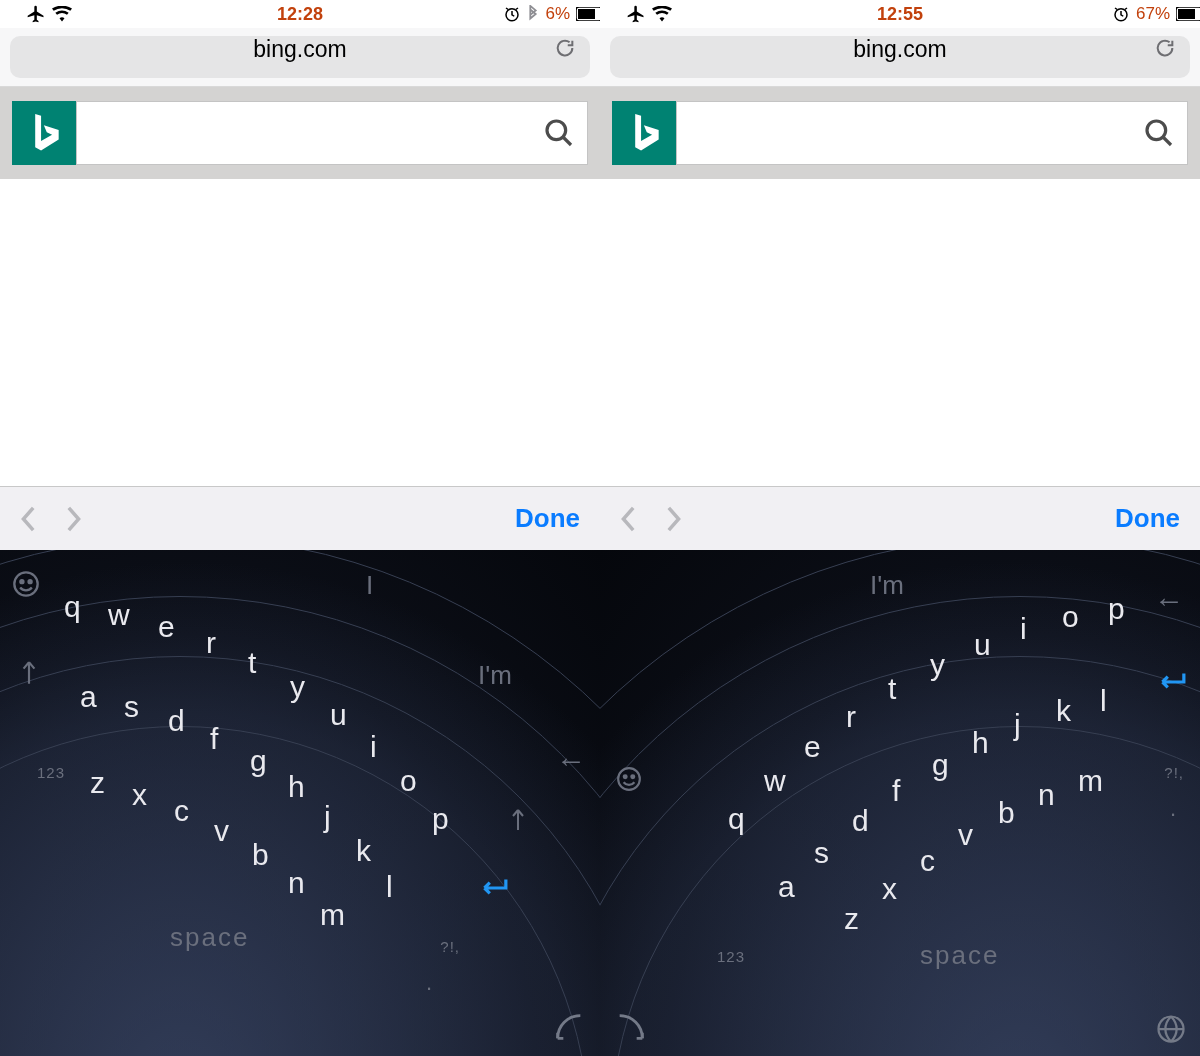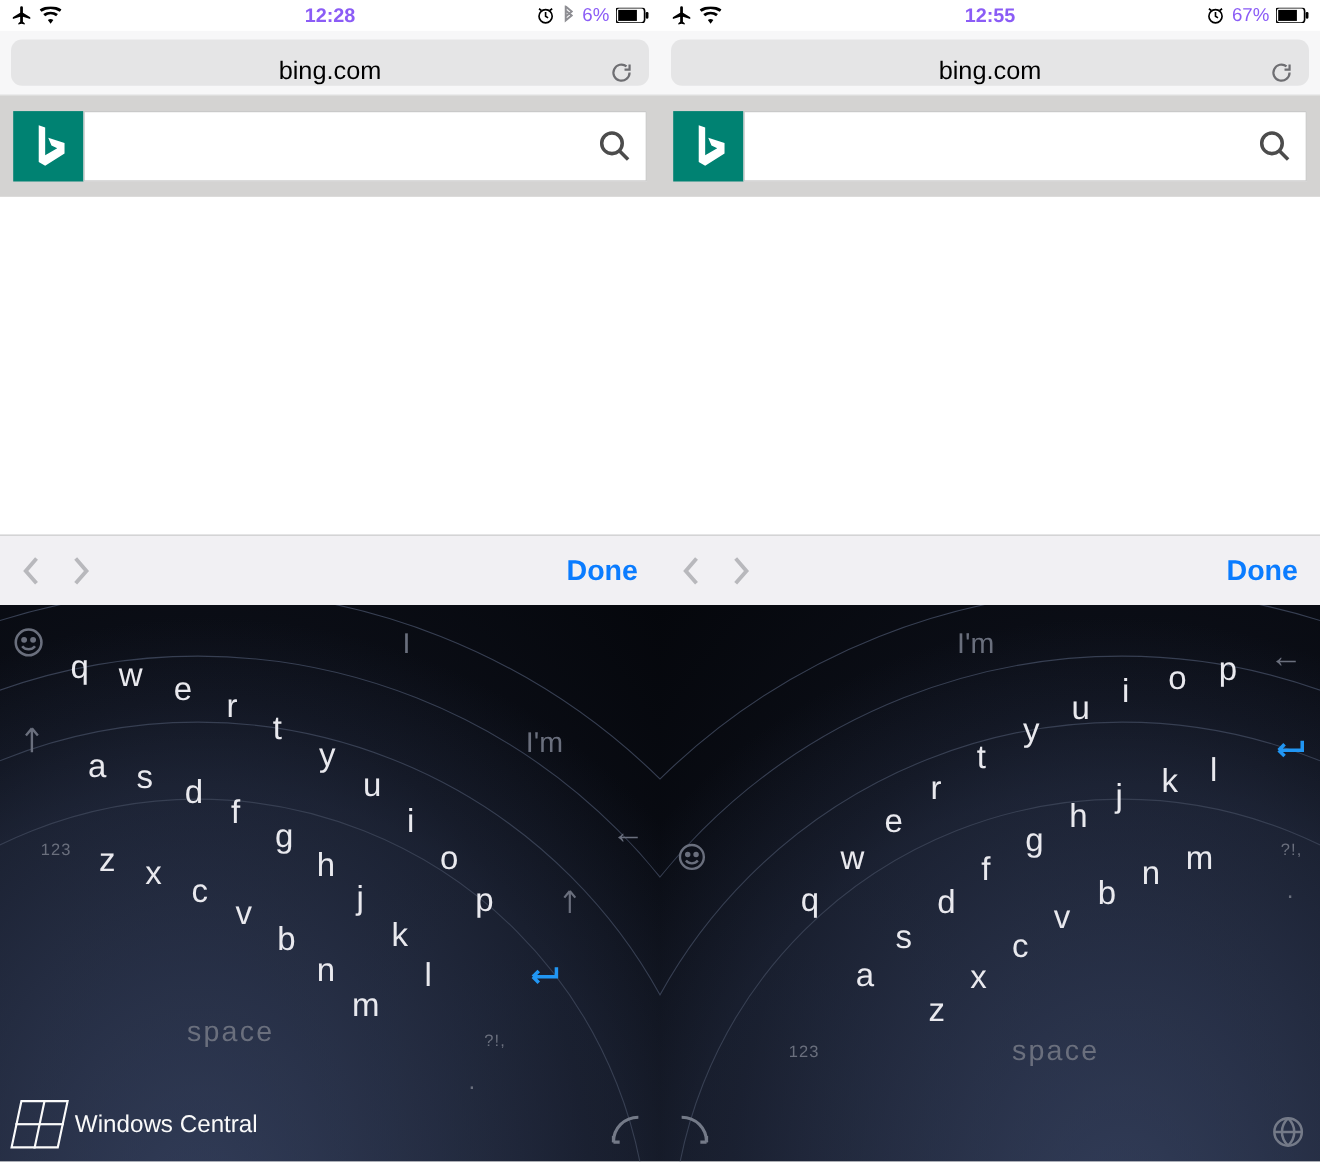--- a/index.html
+++ b/index.html
@@ -27,22 +27,23 @@
   
   .status-bar {
     height: 28px;
     width: 100%;
     background: #fff;
     display: flex;
     align-items: center;
     justify-content: space-between;
     padding: 0 10px;
     font-size: 17px;
-    color: #8b5cf6;
+    color: #c2410c;
     font-weight: 500;
+    margin-left: 16px;
   }
   .status-left, .status-right {
     display: flex;
     align-items: center;
     gap: 6px;
   }
   .status-center {
     position: absolute;
     left: 50%;
     transform: translateX(-50%);
@@ -54,21 +55,21 @@
   .url-region {
     background: #f7f7f8;
     padding: 8px 10px;
     border-bottom: 1px solid #d9d9d9;
   }
   .url-bar {
     height: 42px;
     background: #e5e5e6;
     border-radius: 10px;
     display: flex;
-    align-items: flex-end;
+    align-items: flex-start;
     justify-content: center;
     position: relative;
     font-size: 23px;
     color: #000;
   }
   .url-reload {
     position: absolute;
     right: 14px;
     color: #6e6e72;
     font-size: 24px;
@@ -362,26 +363,20 @@
 
       <span class="klabel dim" style="left:170px; top:372px; font-size:26px; letter-spacing:2px;">space</span>
 
       <span class="corner-icon" style="right:14px;">
         <svg width="34" height="34" viewBox="0 0 24 24" fill="none" stroke="#747a88" stroke-width="2">
             <path d="M4 20c0-9 7-16 16-16"></path>
             <path d="M4 20h4M4 20v-4"></path>
           </svg>
       </span>
 
-      <div class="watermark">
-        <div class="wm-logo">
-            <div class="wm-outline"></div>
-          </div>
-        <span>Windows Central</span>
-      </div>
     </div>
   </div>
 
   <div class="phone">
     <div class="status-bar">
       <div class="status-left">
         <span>
           <svg width="20" height="20" viewBox="0 0 24 24" fill="#000">
               <path d="M21 16v-2l-8-5V3.5a1.5 1.5 0 0 0-3 0V9l-8 5v2l8-2.5V19l-2 1.5V22l3.5-1 3.5 1v-1.5L13 19v-5.5l8 2.5z"></path>
             </svg>

